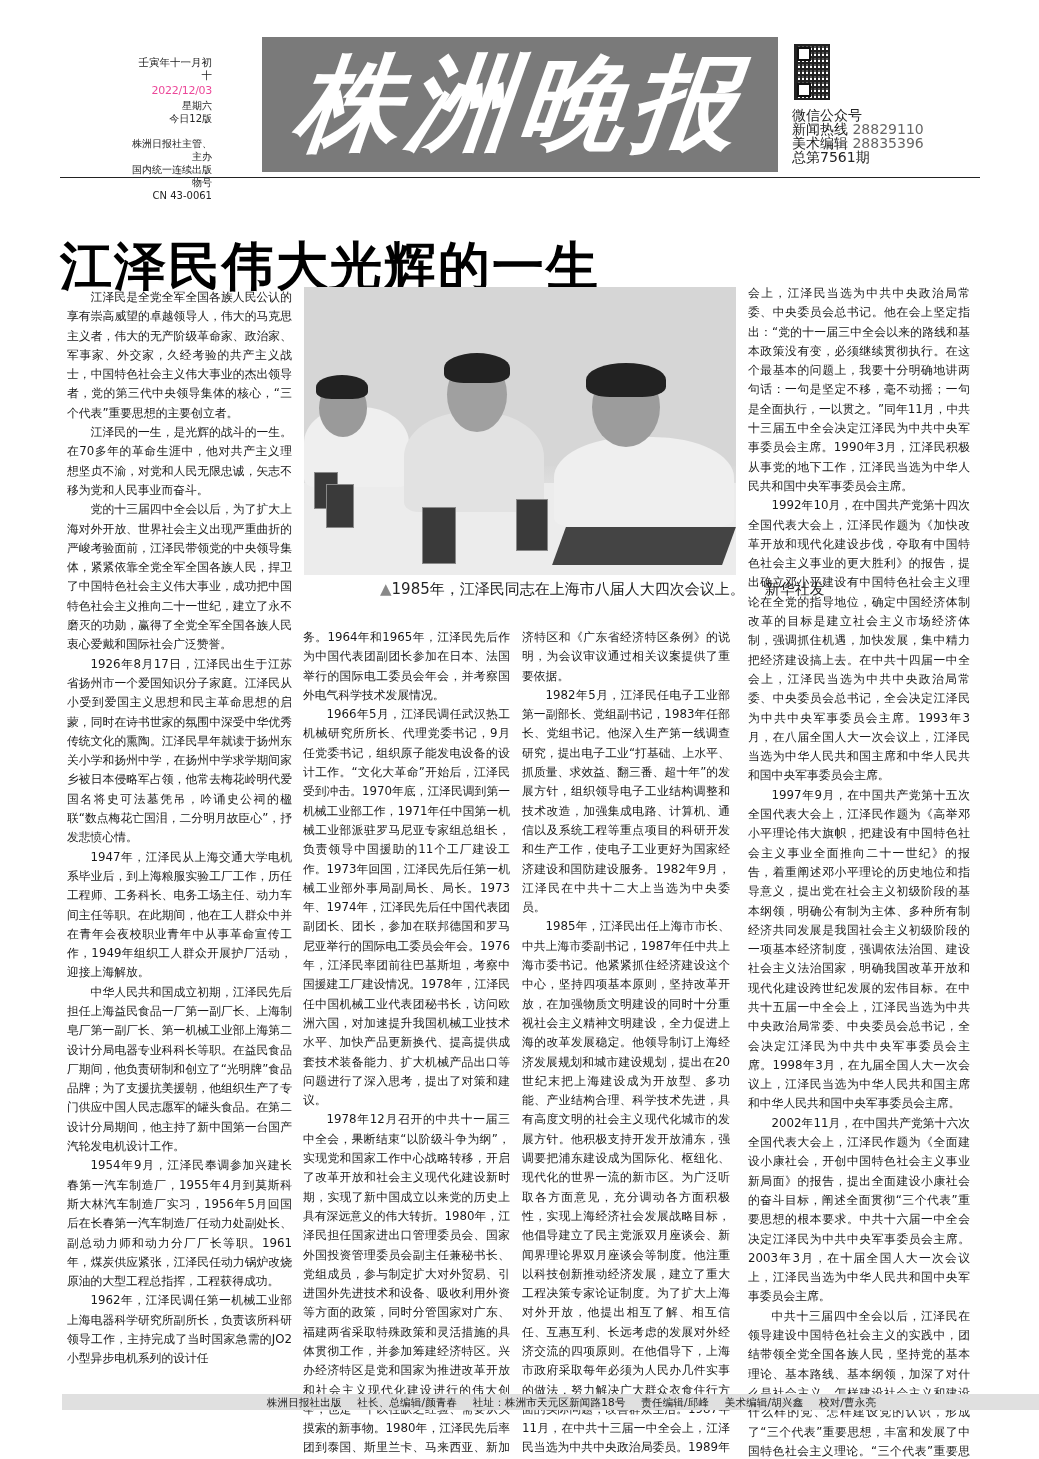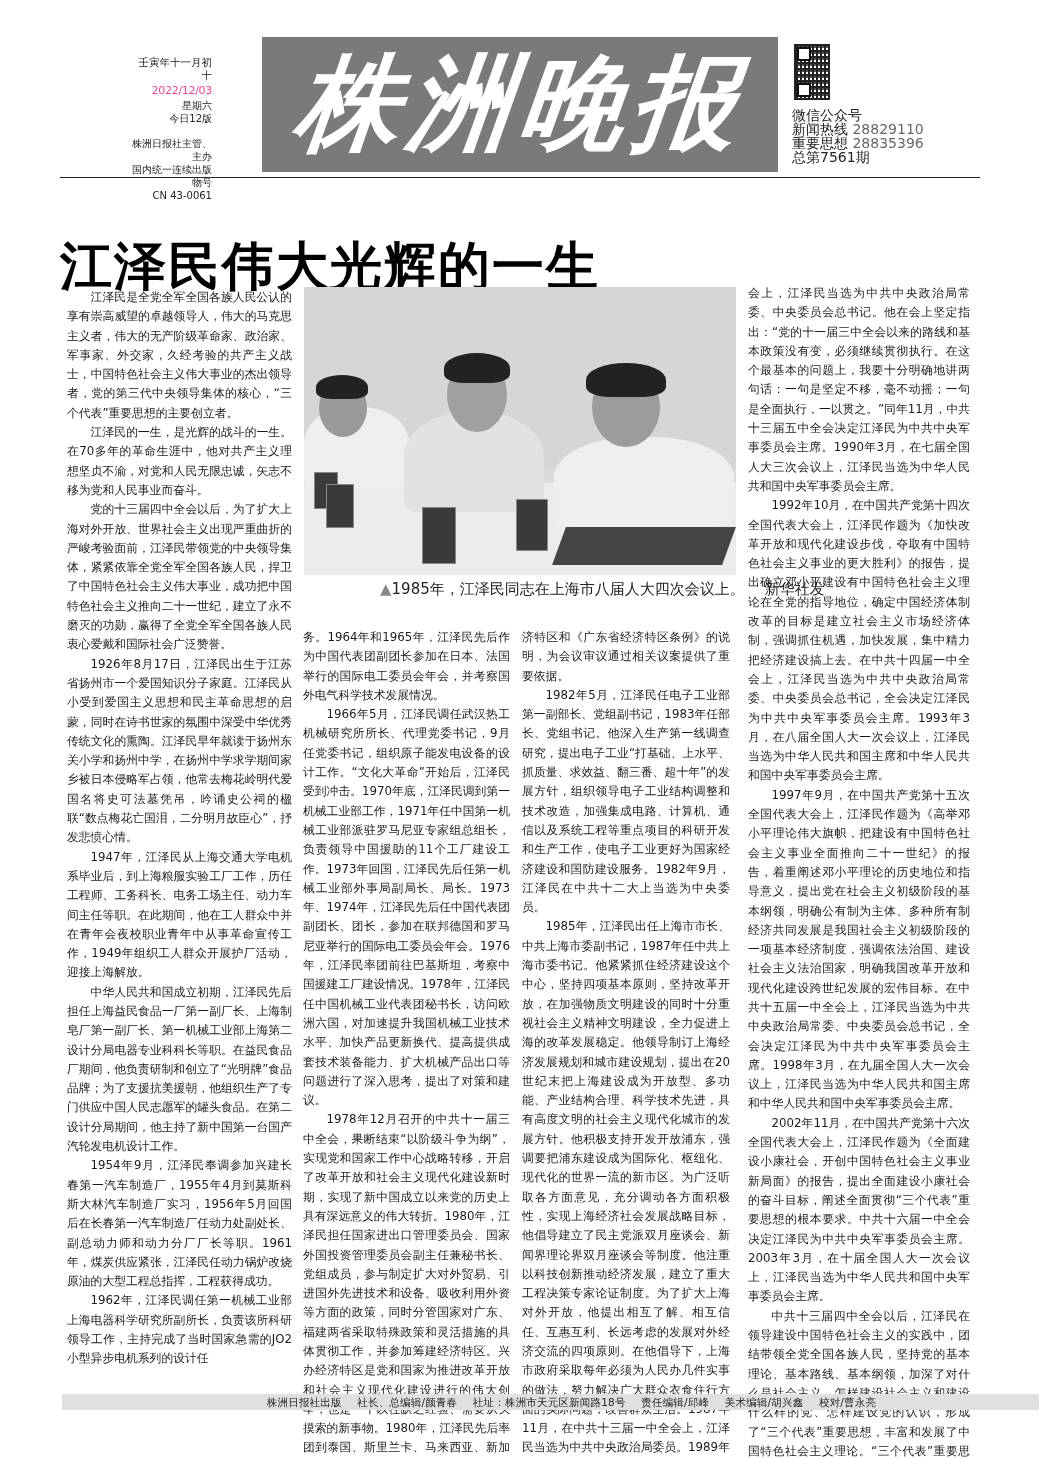--- a/index.html
+++ b/index.html
@@ -69,21 +69,21 @@
 </div>
 
 <div class="masthead-right">
   <div class="qr"></div>
   <div>微信公众号</div>
   <div class="hotline">
     <span>新闻热线</span>
     <span class="num">28829110</span>
   </div>
   <div class="hotline">
-    <span>重要思想</span>
+    <span>美术编辑</span>
     <span class="num">28835396</span>
   </div>
   <div>总第7561期</div>
 </div>
 
 <div class="rule"></div>
 
 <h1 class="headline">江泽民伟大光辉的一生</h1>
 
 <div class="col c1">
@@ -127,21 +127,21 @@
 </div>
 
 <div class="col c3">
   <p class="noindent">济特区和《广东省经济特区条例》的说明，为会议审议通过相关议案提供了重要依据。</p>
   <p>1982年5月，江泽民任电子工业部第一副部长、党组副书记，1983年任部长、党组书记。他深入生产第一线调查研究，提出电子工业“打基础、上水平、抓质量、求效益、翻三番、超十年”的发展方针，组织领导电子工业结构调整和技术改造，加强集成电路、计算机、通信以及系统工程等重点项目的科研开发和生产工作，使电子工业更好为国家经济建设和国防建设服务。1982年9月，江泽民在中共十二大上当选为中央委员。</p>
   <p>1985年，江泽民出任上海市市长、中共上海市委副书记，1987年任中共上海市委书记。他紧紧抓住经济建设这个中心，坚持四项基本原则，坚持改革开放，在加强物质文明建设的同时十分重视社会主义精神文明建设，全力促进上海的改革发展稳定。他领导制订上海经济发展规划和城市建设规划，提出在20世纪末把上海建设成为开放型、多功能、产业结构合理、科学技术先进，具有高度文明的社会主义现代化城市的发展方针。他积极支持开发开放浦东，强调要把浦东建设成为国际化、枢纽化、现代化的世界一流的新市区。为广泛听取各方面意见，充分调动各方面积极性，实现上海经济社会发展战略目标，他倡导建立了民主党派双月座谈会、新闻界理论界双月座谈会等制度。他注重以科技创新推动经济发展，建立了重大工程决策专家论证制度。为了扩大上海对外开放，他提出相互了解、相互信任、互惠互利、长远考虑的发展对外经济交流的四项原则。在他倡导下，上海市政府采取每年必须为人民办几件实事的做法，努力解决广大群众衣食住行方面的实际问题，改善群众生活。1987年11月，在中共十三届一中全会上，江泽民当选为中共中央政治局委员。1989年春夏之交我国发生严重政治风波，他拥护和执行党中央关于旗帜鲜明反对动乱、捍卫社会主义国家政权、维护人民根本利益的正确决策，紧紧依靠广大党员、干部、群众，有力维护上海稳定。</p>
 
 </div>
 
 <div class="col c4">
-  <p class="noindent">会上，江泽民当选为中共中央政治局常委、中央委员会总书记。他在会上坚定指出：“党的十一届三中全会以来的路线和基本政策没有变，必须继续贯彻执行。在这个最基本的问题上，我要十分明确地讲两句话：一句是坚定不移，毫不动摇；一句是全面执行，一以贯之。”同年11月，中共十三届五中全会决定江泽民为中共中央军事委员会主席。1990年3月，在七届全国人大三次会议上，江泽民当选为中华人民共和国中央军事委员会主席。</p>
+  <p class="noindent">会上，江泽民当选为中共中央政治局常委、中央委员会总书记。他在会上坚定指出：“党的十一届三中全会以来的路线和基本政策没有变，必须继续贯彻执行。在这个最基本的问题上，我要十分明确地讲两句话：一句是坚定不移，毫不动摇；一句是全面执行，一以贯之。”同年11月，中共十三届五中全会决定江泽民为中共中央军事委员会主席。1990年3月，江泽民积极从事党的地下工作，江泽民当选为中华人民共和国中央军事委员会主席。</p>
   <p>1992年10月，在中国共产党第十四次全国代表大会上，江泽民作题为《加快改革开放和现代化建设步伐，夺取有中国特色社会主义事业的更大胜利》的报告，提出确立邓小平建设有中国特色社会主义理论在全党的指导地位，确定中国经济体制改革的目标是建立社会主义市场经济体制，强调抓住机遇，加快发展，集中精力把经济建设搞上去。在中共十四届一中全会上，江泽民当选为中共中央政治局常委、中央委员会总书记，全会决定江泽民为中共中央军事委员会主席。1993年3月，在八届全国人大一次会议上，江泽民当选为中华人民共和国主席和中华人民共和国中央军事委员会主席。</p>
   <p>1997年9月，在中国共产党第十五次全国代表大会上，江泽民作题为《高举邓小平理论伟大旗帜，把建设有中国特色社会主义事业全面推向二十一世纪》的报告，着重阐述邓小平理论的历史地位和指导意义，提出党在社会主义初级阶段的基本纲领，明确公有制为主体、多种所有制经济共同发展是我国社会主义初级阶段的一项基本经济制度，强调依法治国、建设社会主义法治国家，明确我国改革开放和现代化建设跨世纪发展的宏伟目标。在中共十五届一中全会上，江泽民当选为中共中央政治局常委、中央委员会总书记，全会决定江泽民为中共中央军事委员会主席。1998年3月，在九届全国人大一次会议上，江泽民当选为中华人民共和国主席和中华人民共和国中央军事委员会主席。</p>
   <p>2002年11月，在中国共产党第十六次全国代表大会上，江泽民作题为《全面建设小康社会，开创中国特色社会主义事业新局面》的报告，提出全面建设小康社会的奋斗目标，阐述全面贯彻“三个代表”重要思想的根本要求。中共十六届一中全会决定江泽民为中共中央军事委员会主席。2003年3月，在十届全国人大一次会议上，江泽民当选为中华人民共和国中央军事委员会主席。</p>
   <p>中共十三届四中全会以后，江泽民在领导建设中国特色社会主义的实践中，团结带领全党全国各族人民，坚持党的基本理论、基本路线、基本纲领，加深了对什么是社会主义、怎样建设社会主义和建设什么样的党、怎样建设党的认识，形成了“三个代表”重要思想，丰富和发展了中国特色社会主义理论。“三个代表”重要思想，既坚持了马克思主义基本原理，又反映了世界和中国发展变化对党和国家工作的新要求，以新的思想、观点、论断，继承、丰富、发展了马克思列宁主义、毛泽东思想、邓小平理论。</p>
 
 </div>
 
 <div class="footer">
   <span>株洲日报社出版</span>
   <span>社长、总编辑/颜青春</span>

